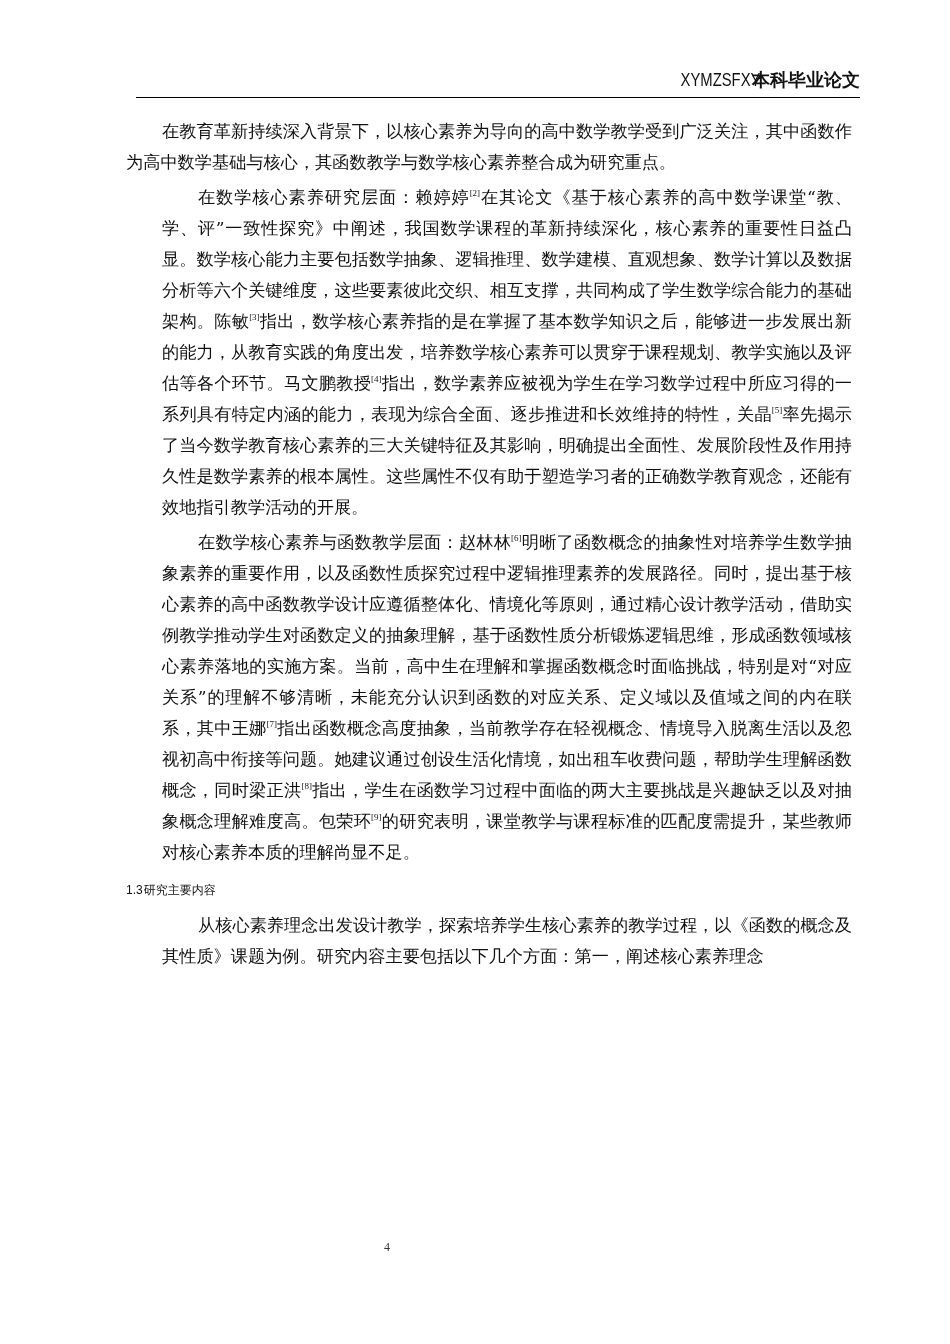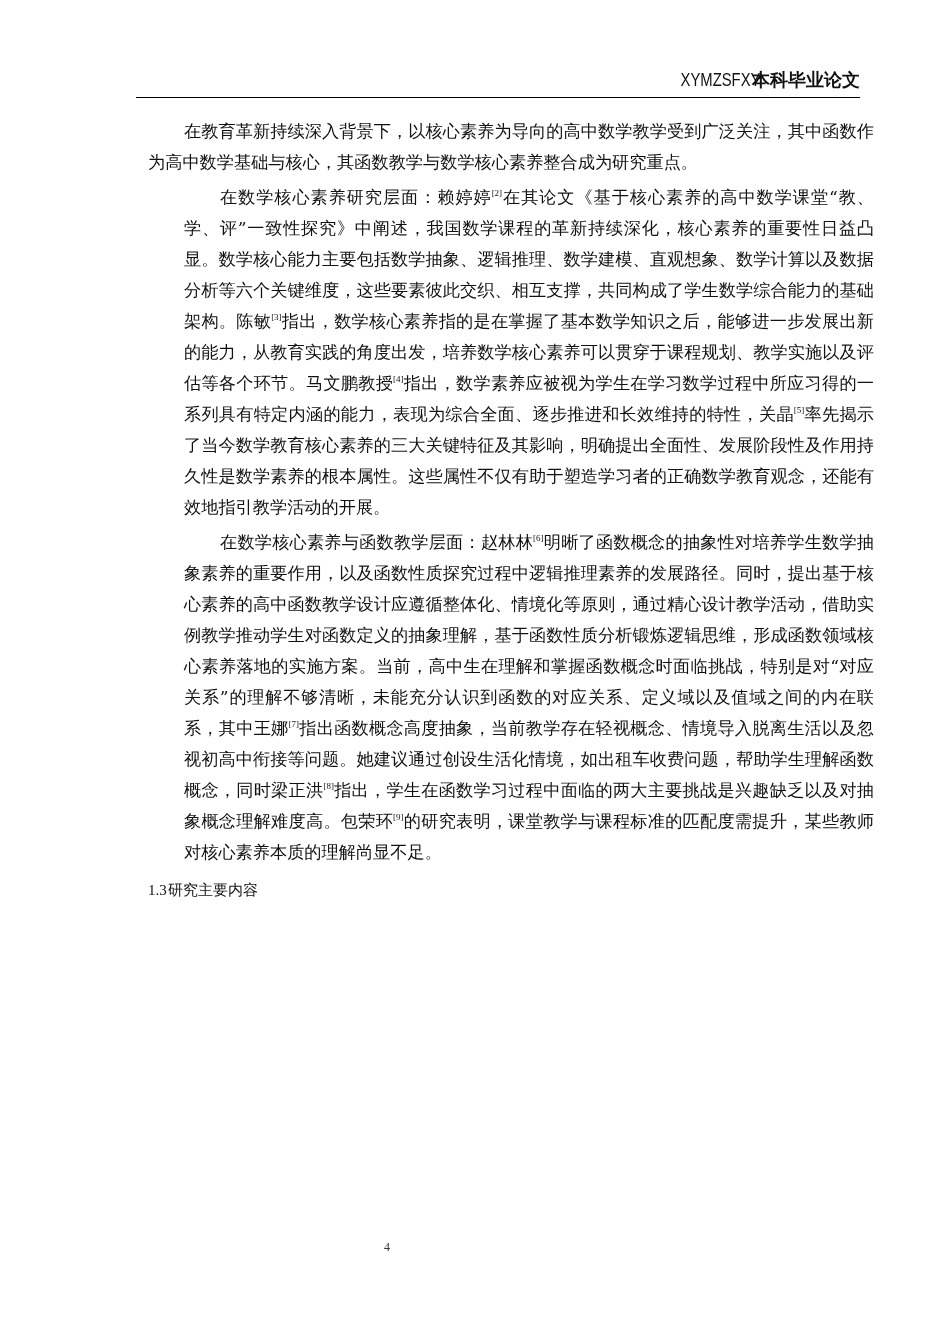--- a/index.html
+++ b/index.html
@@ -36,21 +36,21 @@
       margin-right: -14px;
     }
     .page-header .title {
       font-family: "DejaVu Sans", sans-serif;
       font-weight: bold;
       font-size: 18px;
       margin-left: 6px;
     }
     .content {
       position: absolute;
-      left: 148px;
+      left: 126px;
       top: 116px;
       width: 726px;
       font-size: 17.2px;
       line-height: 31px;
       text-align: justify;
       text-justify: inter-character;
     }
     .content p {
       margin: 0;
       text-indent: 36px;
@@ -61,22 +61,22 @@
     }
     sup {
       font-size: 9px;
       vertical-align: 0;
       position: relative;
       top: -7px;
       line-height: 0;
       font-family: "Liberation Serif", serif;
     }
     .section-heading {
-      font-family: Liberation Serif, serif;
-      font-size: 15px;
+      font-family: Liberation Sans, sans-serif;
+      font-size: 12px;
       line-height: 28px;
       margin: 8px 0 6px 0 !important;
       text-indent: 0 !important;
       font-weight: normal;
       color: #111111;
     }
     .page-number {
       position: absolute;
       left: 372px;
       top: 1240px;
@@ -105,15 +105,18 @@
 
   <p>
     <span>在数学核心素养与函数教学层面：赵林林</span><sup>[6]</sup><span>明晰了函数概念的抽象性对培养学生数学抽象素养的重要作用，以及函数性质探究过程中逻辑推理素养的发展路径。同时，提出基于核心素养的高中函数教学设计应遵循整体化、情境化等原则，通过精心设计教学活动，借助实例教学推动学生对函数定义的抽象理解，基于函数性质分析锻炼逻辑思维，形成函数领域核心素养落地的实施方案。当前，高中生在理解和掌握函数概念时面临挑战，特别是对“对应关系”的理解不够清晰，未能充分认识到函数的对应关系、定义域以及值域之间的内在联系，其中王娜</span><sup>[7]</sup><span>指出函数概念高度抽象，当前教学存在轻视概念、情境导入脱离生活以及忽视初高中衔接等问题。她建议通过创设生活化情境，如出租车收费问题，帮助学生理解函数概念，同时梁正洪</span><sup>[8]</sup><span>指出，学生在函数学习过程中面临的两大主要挑战是兴趣缺乏以及对抽象概念理解难度高。包荣环</span><sup>[9]</sup><span>的研究表明，课堂教学与课程标准的匹配度需提升，某些教师对核心素养本质的理解尚显不足。</span>
   </p>
 
 
   <p class="section-heading">
     <span>1.3</span> <span>研究主要内容</span>
   </p>
 
+  <p>
+    <span>从核心素养理念出发设计教学，探索培养学生核心素养的教学过程，以《函数的概念及其性质》课题为例。研究内容主要包括以下几个方面：第一，阐述核心素养理念</span>
+  </p>
 </div>
 
 <div class="page-number">4</div>
 
 </body></html>

